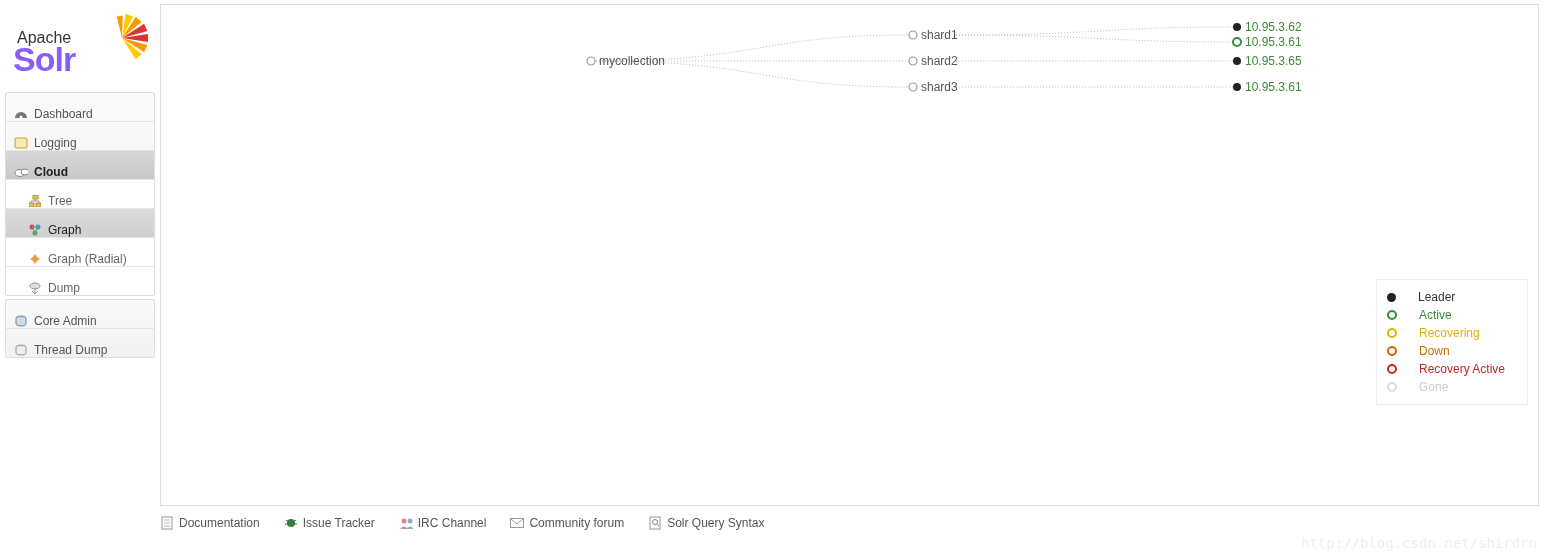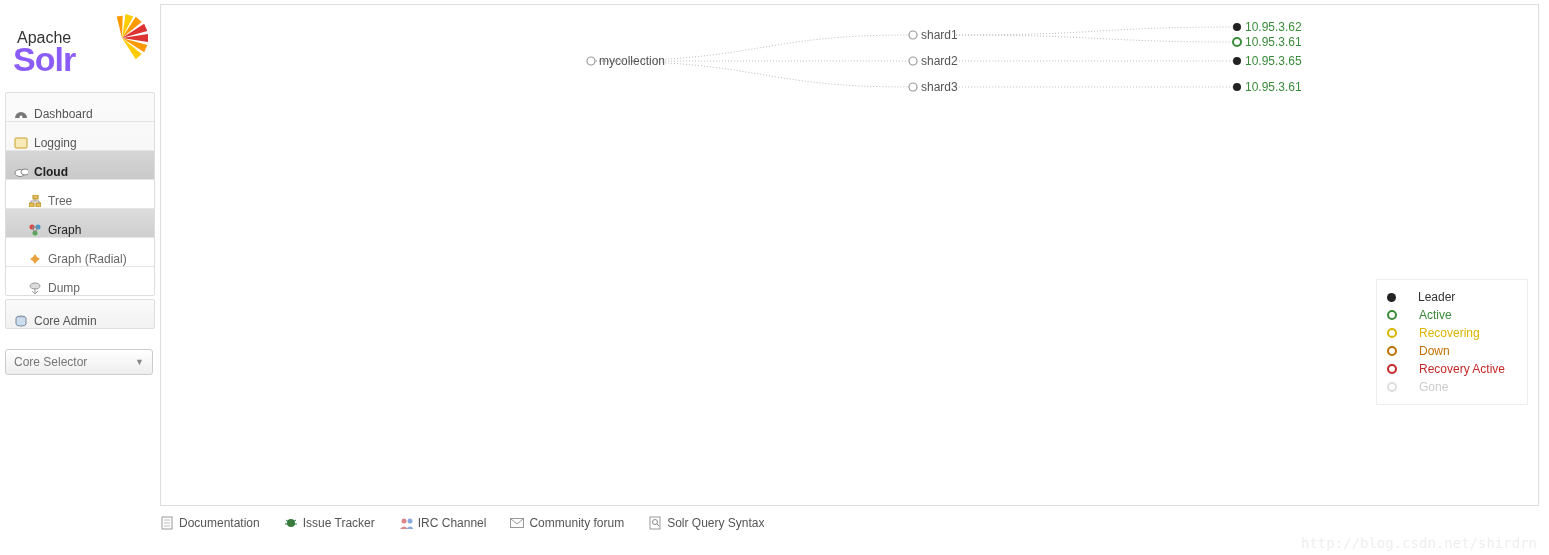--- a/index.html
+++ b/index.html
@@ -148,26 +148,31 @@
     <div class="menu-group">
       <div class="menu-item">
         <span class="ico">
           <svg width="12" height="12">
               <ellipse cx="6" cy="3" rx="5" ry="2" fill="#bcd" stroke="#789"></ellipse>
               <path d="M1 3 L1 9 A5 2 0 0 0 11 9 L11 3" fill="#cde" stroke="#789"></path>
             </svg>
         </span>
         <span>Core Admin</span>
       </div>
+      <div class="menu-item">
+        <span class="ico">
+          <svg width="12" height="12">
+              <ellipse cx="6" cy="3" rx="5" ry="2" fill="#ddd" stroke="#999"></ellipse>
+              <path d="M1 3 L1 9 A5 2 0 0 0 11 9 L11 3" fill="#eee" stroke="#999"></path>
+            </svg>
+        </span>
+        <span>Thread Dump</span>
+      </div>
     </div>
 
-    <div class="core-sel">
-      <span>Core Selector</span>
-      <span style="font-size:9px;color:#888">▼</span>
-    </div>
   </div>
 
   <div id="content">
     <svg id="graph">
 
       <path class="link" d="M435 56 C600 56 600 30 747 30"></path>
       <path class="link" d="M435 56 C600 56 600 56 747 56"></path>
       <path class="link" d="M435 56 C600 56 600 82 747 82"></path>
 
       <path class="link" d="M795 30 C940 30 940 22 1072 22"></path>

